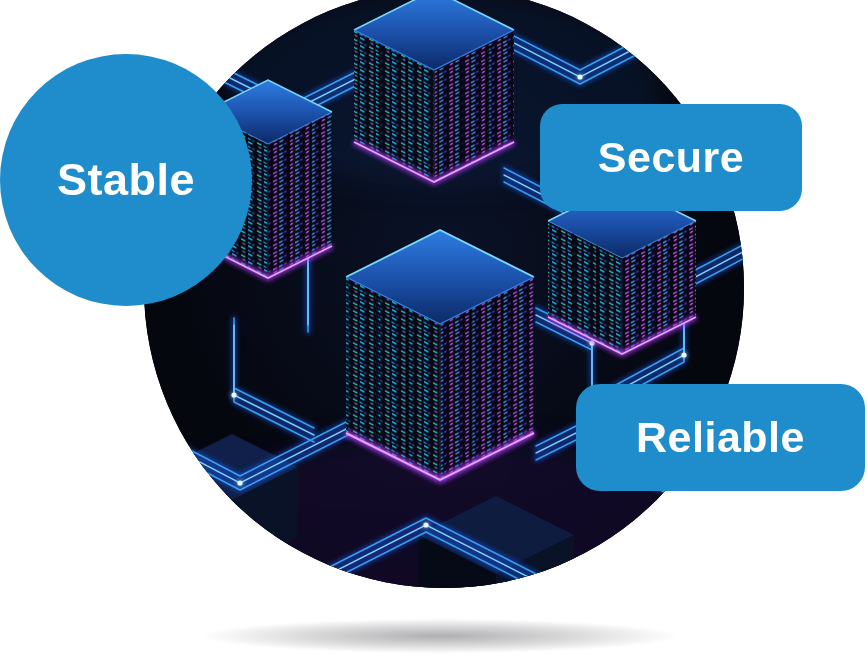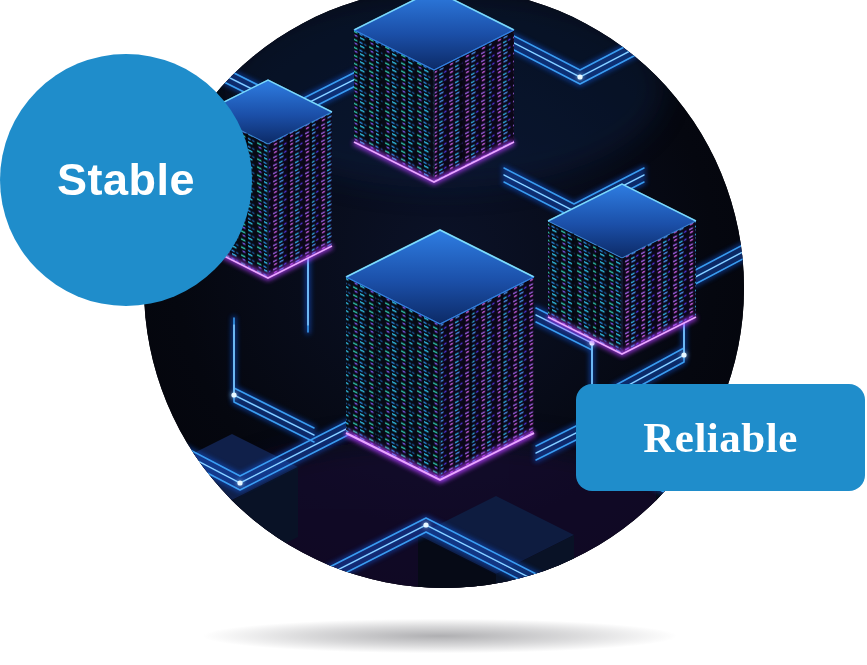--- a/index.html
+++ b/index.html
@@ -66,23 +66,22 @@
     width: 262px;
     height: 107px;
     border-radius: 22px;
     font-size: 43px;
   }
   .badge-reliable {
     left: 576px;
     top: 384px;
     width: 289px;
     height: 107px;
-    border-radius: 16px;
+    border-radius: 24px;
     font-size: 43px;
-    font-family: Liberation Serif, serif;
   }
 </style>
 </head>
 <body>
 
 <div class="stage">
 
   <div class="scene-circle">
     <svg viewBox="0 0 600 600" xmlns="http://www.w3.org/2000/svg">
       <defs>
@@ -233,18 +232,21 @@
       </g>
     </svg>
   </div>
 
   <div class="ground-shadow"></div>
 
   <div class="badge badge-stable">
     <span>Stable</span>
   </div>
 
+  <div class="badge badge-secure">
+    <span>Secure</span>
+  </div>
 
   <div class="badge badge-reliable">
     <span>Reliable</span>
   </div>
 
 </div>
 
 </body></html>

